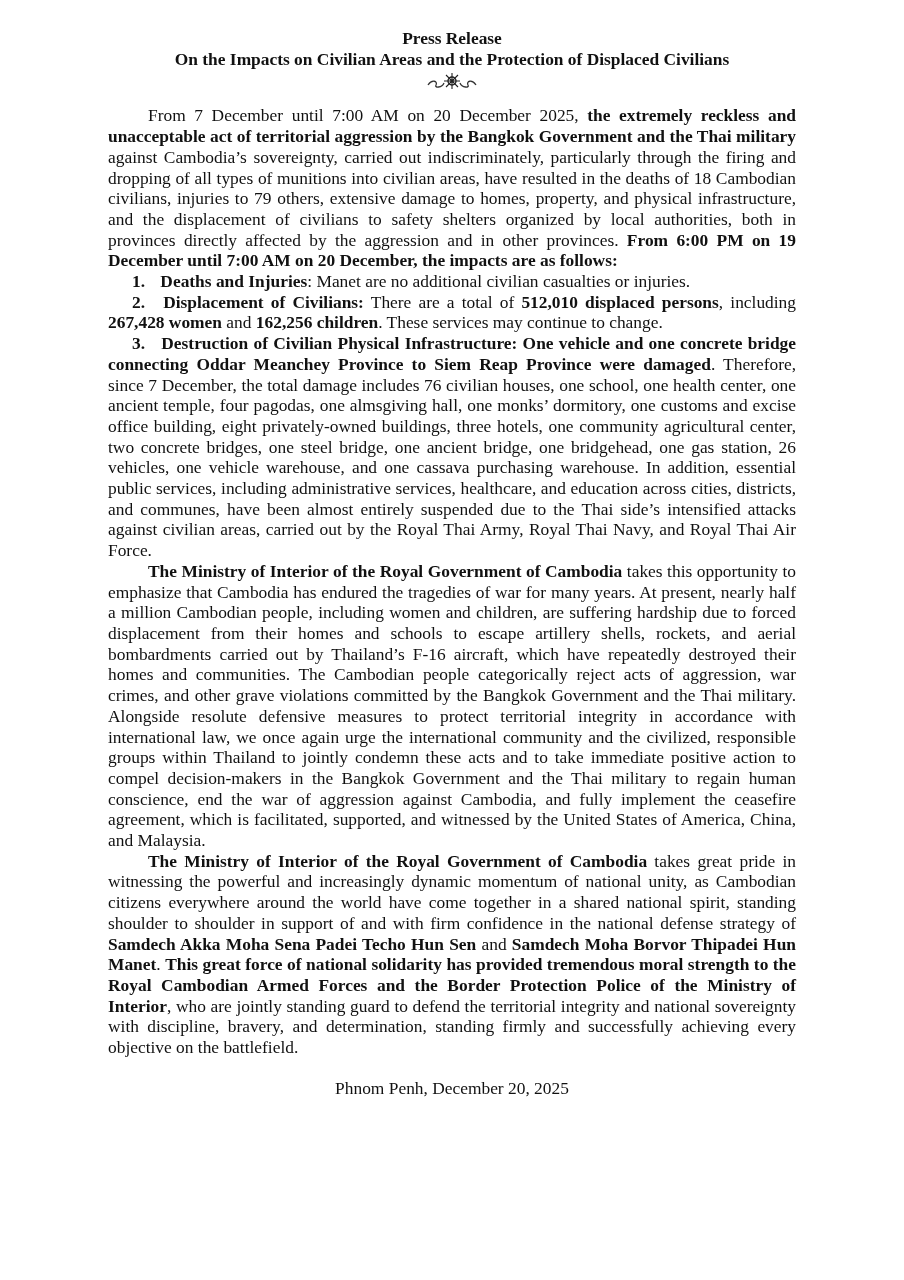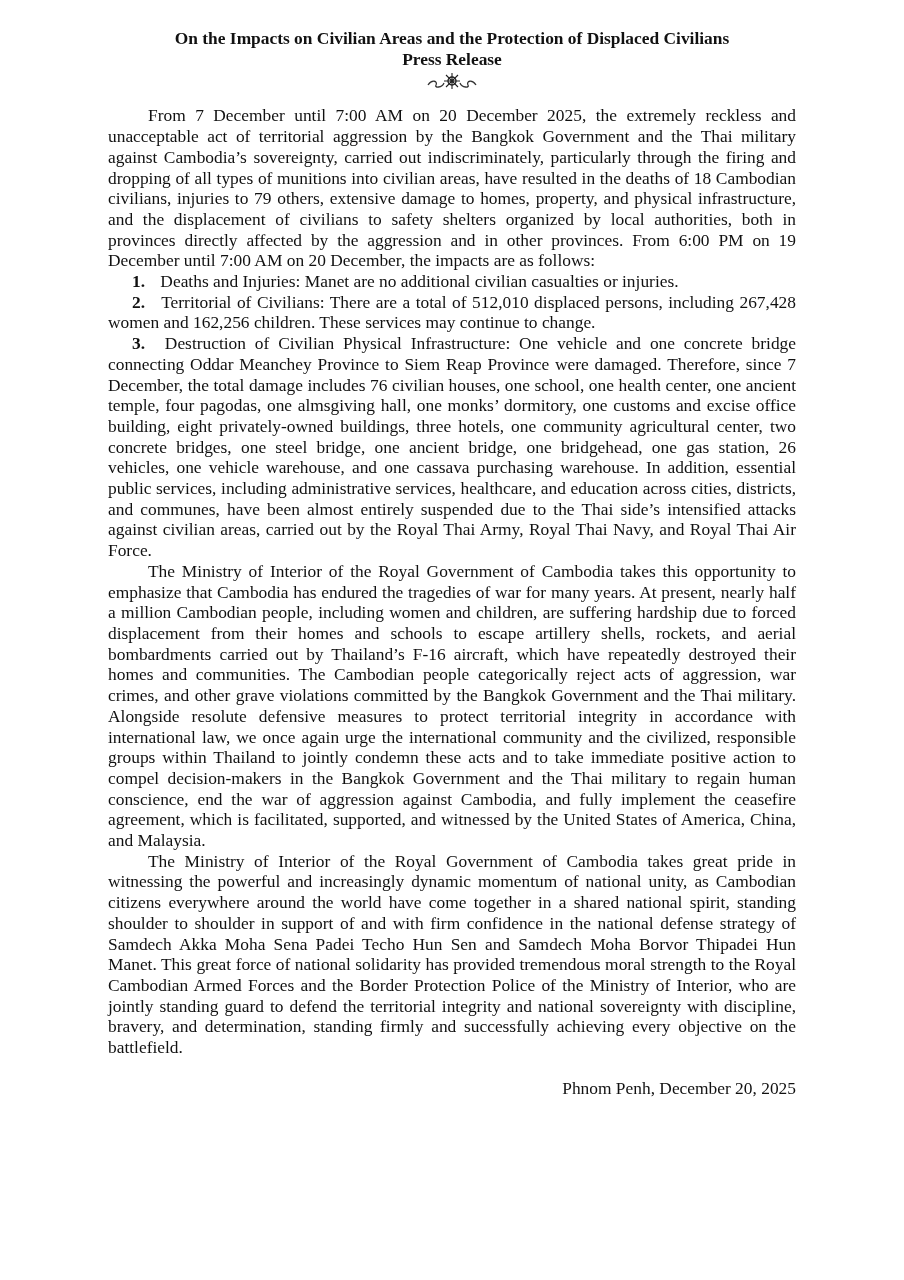--- a/index.html
+++ b/index.html
@@ -10,47 +10,47 @@
   }
   .title-block { text-align: center; font-weight: bold; }
   .title-block div { white-space: nowrap; }
   .ornament { text-align: center; height: 26px; margin-top: 2px; margin-bottom: 8px; }
   .ornament svg { display: inline-block; }
   p { margin: 0; text-align: justify; }
   .indent { text-indent: 40px; }
   .indent-wide { text-indent: 40px; }
   .item { text-indent: 24px; text-align: justify; }
   .item .num { font-weight: bold; display: inline-block; min-width: 24px; text-indent: 0; }
-  b { font-weight: normal; }
-  .sign { text-align: right; margin-top: 20px; }
+  b { font-weight: bold; }
+  .sign { text-align: center; margin-top: 20px; }
 </style>
 </head>
 <body>
 
 <div class="page">
   <div class="title-block">
+    <div>Press Release</div>
     <div>On the Impacts on Civilian Areas and the Protection of Displaced Civilians</div>
-    <div>Press Release</div>
   </div>
 
   <div class="ornament">
     <svg width="56" height="22" viewBox="0 0 56 22">
       <path d="M4 14 C8 8, 14 10, 12 14 C10 17, 18 17, 20 12" fill="none" stroke="#333" stroke-width="1.3"></path>
       <path d="M52 14 C48 8, 42 10, 44 14 C46 17, 38 17, 36 12" fill="none" stroke="#333" stroke-width="1.3"></path>
       <circle cx="28" cy="10" r="4" fill="none" stroke="#222" stroke-width="1.4"></circle>
       <path d="M28 2 L28 18 M20 10 L36 10 M22 4 L34 16 M34 4 L22 16" stroke="#222" stroke-width="1.1"></path>
       <circle cx="28" cy="10" r="1.5" fill="#222"></circle>
     </svg>
   </div>
 
   <p class="indent-wide"><span>From 7 December until 7:00 AM on 20 December 2025, </span><b>the extremely reckless and unacceptable act of territorial aggression by the Bangkok Government and the Thai military</b><span> against Cambodia’s sovereignty, carried out indiscriminately, particularly through the firing and dropping of all types of munitions into civilian areas, have resulted in the deaths of 18 Cambodian civilians, injuries to 79 others, extensive damage to homes, property, and physical infrastructure, and the displacement of civilians to safety shelters organized by local authorities, both in provinces directly affected by the aggression and in other provinces. </span><b>From 6:00 PM on 19 December until 7:00 AM on 20 December, the impacts are as follows:</b></p>
 
   <p class="item"><span class="num">1.</span> <b>Deaths and Injuries</b><span>:  Manet are no additional civilian casualties or injuries.</span></p>
 
-  <p class="item"><span class="num">2.</span> <b>Territorial of Civilians:</b><span> There are a total of </span><b>512,010 displaced persons</b><span>, including </span><b>267,428 women</b><span> and </span><b>162,256 children</b><span>. These services may continue to change.</span></p>
+  <p class="item"><span class="num">2.</span> <b>Displacement of Civilians:</b><span> There are a total of </span><b>512,010 displaced persons</b><span>, including </span><b>267,428 women</b><span> and </span><b>162,256 children</b><span>. These services may continue to change.</span></p>
 
   <p class="item"><span class="num">3.</span> <b>Destruction of Civilian Physical Infrastructure: One vehicle and one concrete bridge connecting Oddar Meanchey Province to Siem Reap Province were damaged</b><span>. Therefore, since 7 December, the total damage includes 76 civilian houses, one school, one health center, one ancient temple, four pagodas, one almsgiving hall, one monks’ dormitory, one customs and excise office building, eight privately-owned buildings, three hotels, one community agricultural center, two concrete bridges, one steel bridge, one ancient bridge, one bridgehead, one gas station, 26 vehicles, one vehicle warehouse, and one cassava purchasing warehouse. In addition, essential public services, including administrative services, healthcare, and education across cities, districts, and communes, have been almost entirely suspended due to the Thai side’s intensified attacks against civilian areas, carried out by the Royal Thai Army, Royal Thai Navy, and Royal Thai Air Force.</span></p>
 
   <p class="indent"><b>The Ministry of Interior of the Royal Government of Cambodia</b><span> takes this opportunity to emphasize that Cambodia has endured the tragedies of war for many years. At present, nearly half a million Cambodian people, including women and children, are suffering hardship due to forced displacement from their homes and schools to escape artillery shells, rockets, and aerial bombardments carried out by Thailand’s F-16 aircraft, which have repeatedly destroyed their homes and communities. The Cambodian people categorically reject acts of aggression, war crimes, and other grave violations committed by the Bangkok Government and the Thai military. Alongside resolute defensive measures to protect territorial integrity in accordance with international law, we once again urge the international community and the civilized, responsible groups within Thailand to jointly condemn these acts and to take immediate positive action to compel decision-makers in the Bangkok Government and the Thai military to regain human conscience, end the war of aggression against Cambodia, and fully implement the ceasefire agreement, which is facilitated, supported, and witnessed by the United States of America, China, and Malaysia.</span></p>
 
   <p class="indent"><b>The Ministry of Interior of the Royal Government of Cambodia</b><span> takes great pride in witnessing the powerful and increasingly dynamic momentum of national unity, as Cambodian citizens everywhere around the world have come together in a shared national spirit, standing shoulder to shoulder in support of and with firm confidence in the national defense strategy of </span><b>Samdech Akka Moha Sena Padei Techo Hun Sen</b><span> and </span><b>Samdech Moha Borvor Thipadei Hun Manet</b><span>. </span><b>This great force of national solidarity has provided tremendous moral strength to the Royal Cambodian Armed Forces and the Border Protection Police of the Ministry of Interior</b><span>, who are jointly standing guard to defend the territorial integrity and national sovereignty with discipline, bravery, and determination, standing firmly and successfully achieving every objective on the battlefield.</span></p>
 
   <p class="sign">Phnom Penh, December 20, 2025</p>
 </div>
 

